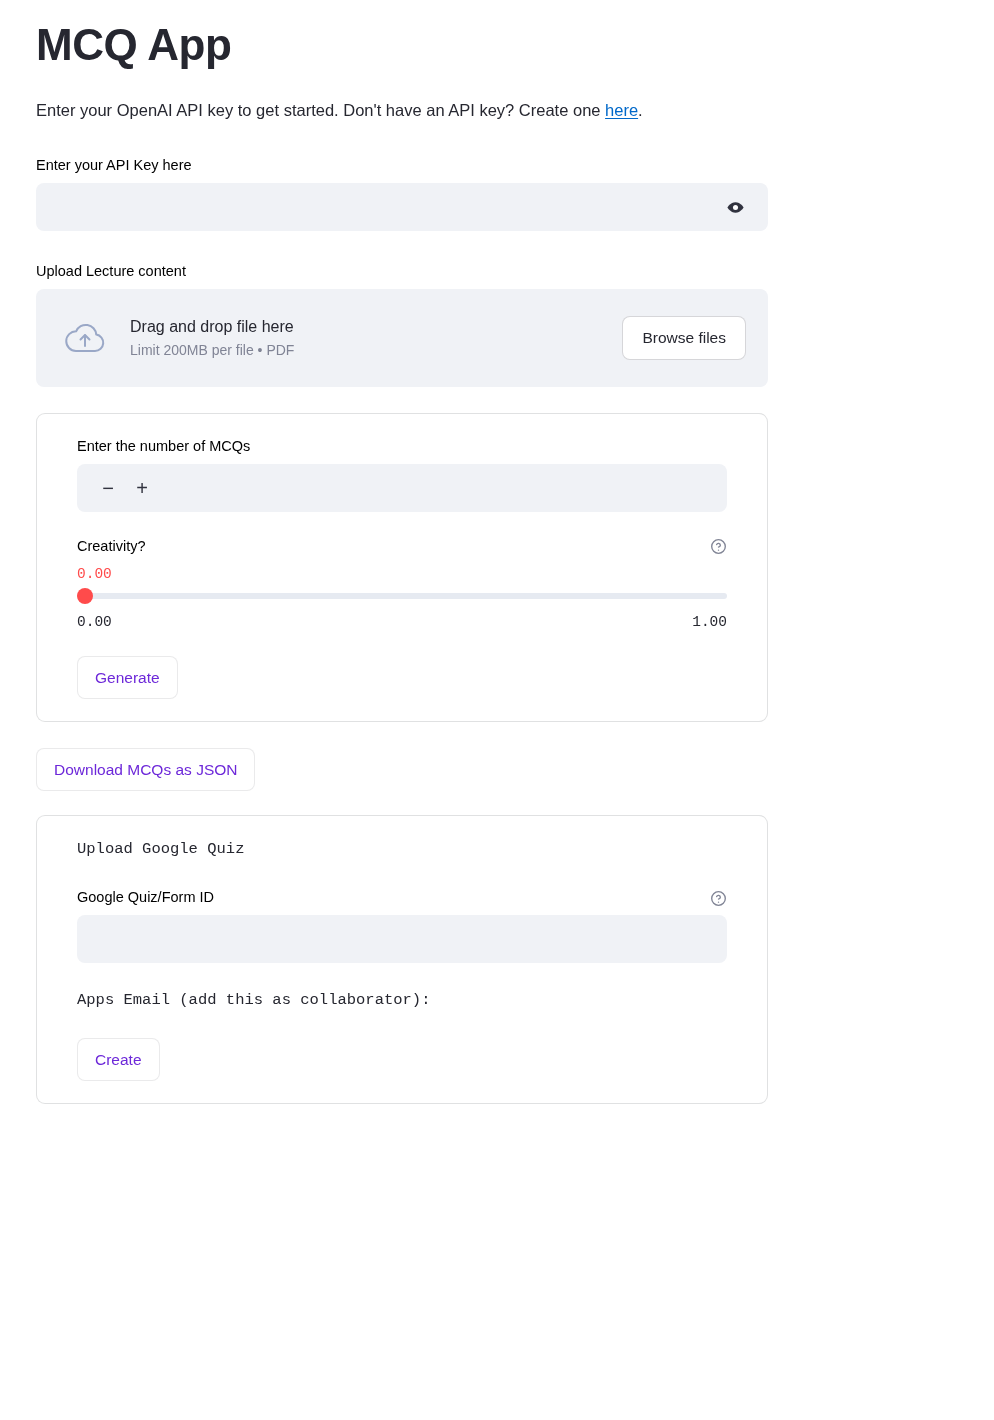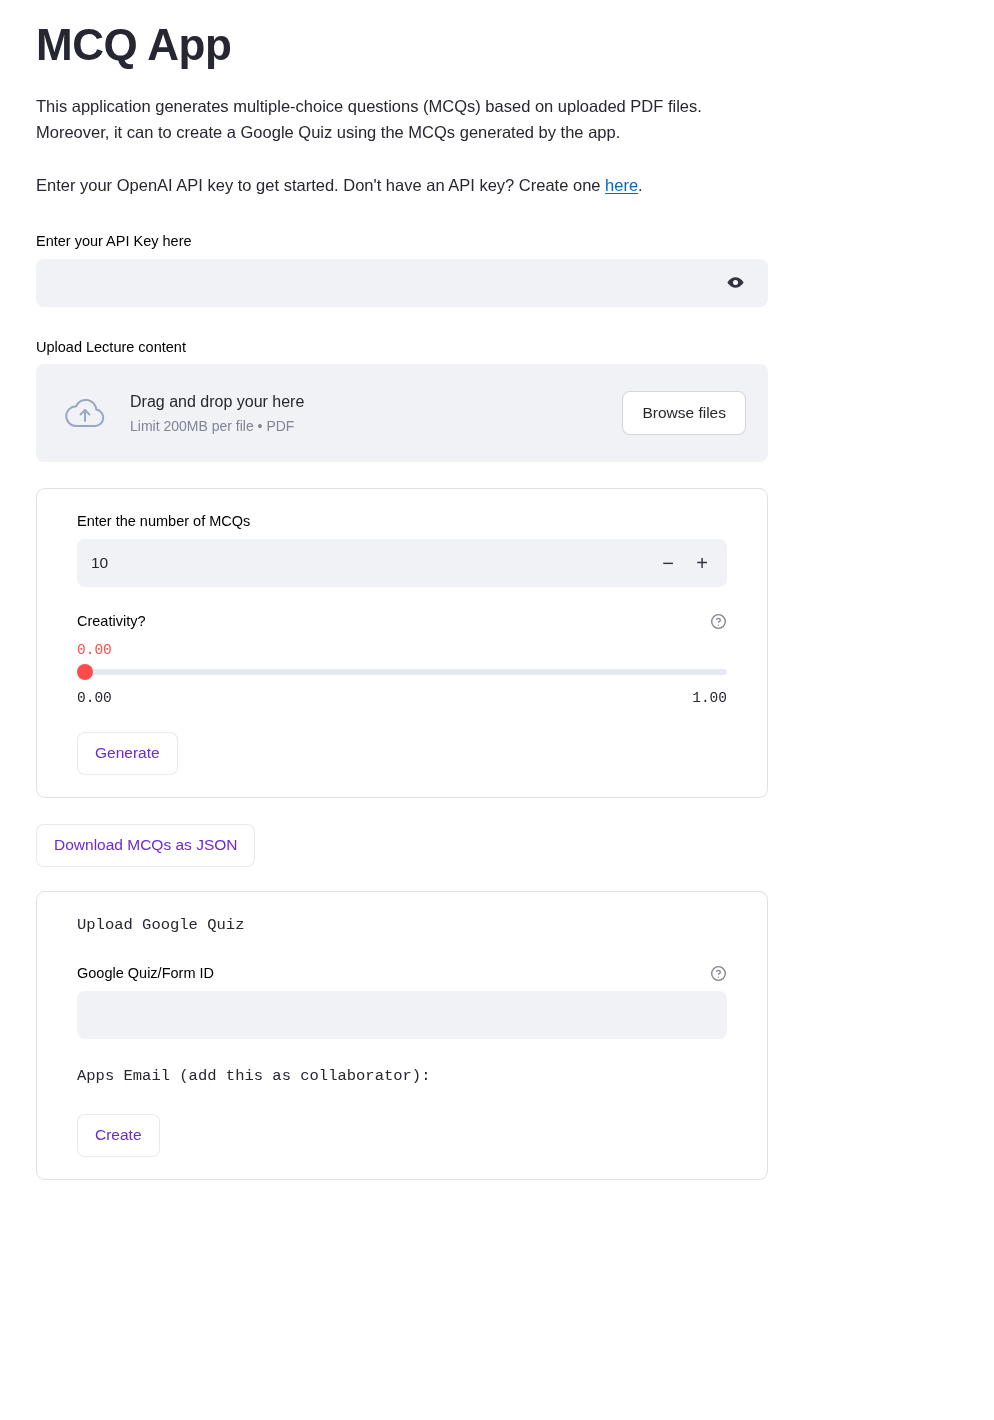--- a/index.html
+++ b/index.html
@@ -258,21 +258,20 @@
   }
   .create-row { margin-top: 26px; }
 </style>
 </head>
 <body>
 
 <div class="page">
 
   <h1 class="app-title">MCQ App</h1>
 
-  <p class="para">This application generates multiple-choice questions (MCQs) based on uploaded PDF files. Moreover, it can to create a Google Quiz using the MCQs generated by the app.</p>
 
   <p class="para second"><span>Enter your OpenAI API key to get started. Don't have an API key? Create one </span><a href="#" class="link">here</a><span>.</span></p>
 
   <div class="api-block">
     <div class="widget-label">
       <span class="lbl-text">Enter your API Key here</span>
     </div>
     <div class="text-input">
       <span class="value"></span>
       <span class="eye-btn">
@@ -290,37 +289,36 @@
     </div>
     <div class="uploader">
       <span class="cloud">
         <svg width="42" height="34" viewBox="0 0 44 34" fill="none" stroke="currentColor" stroke-width="2.1" stroke-linecap="round" stroke-linejoin="round">
           <path d="M12.5 30.5h20a8.6 8.6 0 0 0 1.3-17.1A11 11 0 0 0 12.7 10 7.8 7.8 0 0 0 12.5 30.5z"></path>
           <path d="M22 25.5V14.2"></path>
           <path d="M17.3 18.6L22 13.9l4.7 4.7"></path>
         </svg>
       </span>
       <div class="texts">
-        <div class="drag-title">Drag and drop your here</div>
+        <div class="drag-title">Drag and drop file here</div>
         <div class="limit">Limit 200MB per file • PDF</div>
       </div>
       <button class="browse-btn">Browse files</button>
     </div>
   </div>
 
   <div class="container-box form-box">
     <div class="box-inner">
 
 
       <div class="field">
         <div class="widget-label">
           <span class="lbl-text">Enter the number of MCQs</span>
         </div>
         <div class="number-input">
-          <span class="num-value">10</span>
           <span class="step-btn">−</span>
           <span class="step-btn">+</span>
         </div>
       </div>
 
       <div class="slider-field">
         <div class="widget-label">
           <span class="lbl-text">Creativity?</span>
           <span class="help-icon">
             <svg width="17" height="17" viewBox="0 0 24 24" fill="none" stroke="currentColor" stroke-width="1.9" stroke-linecap="round" stroke-linejoin="round">

